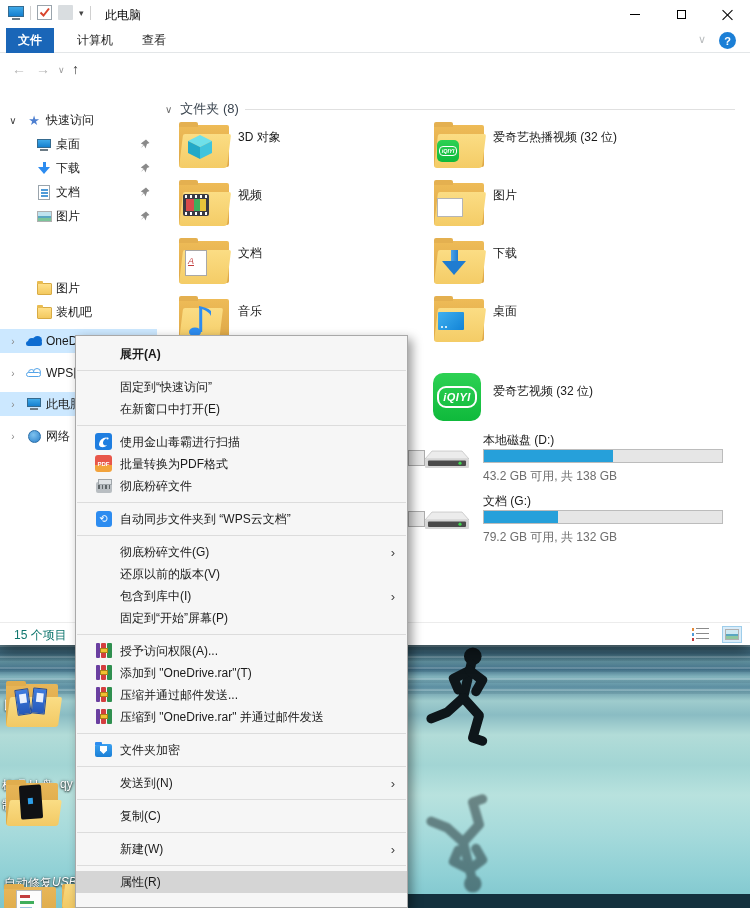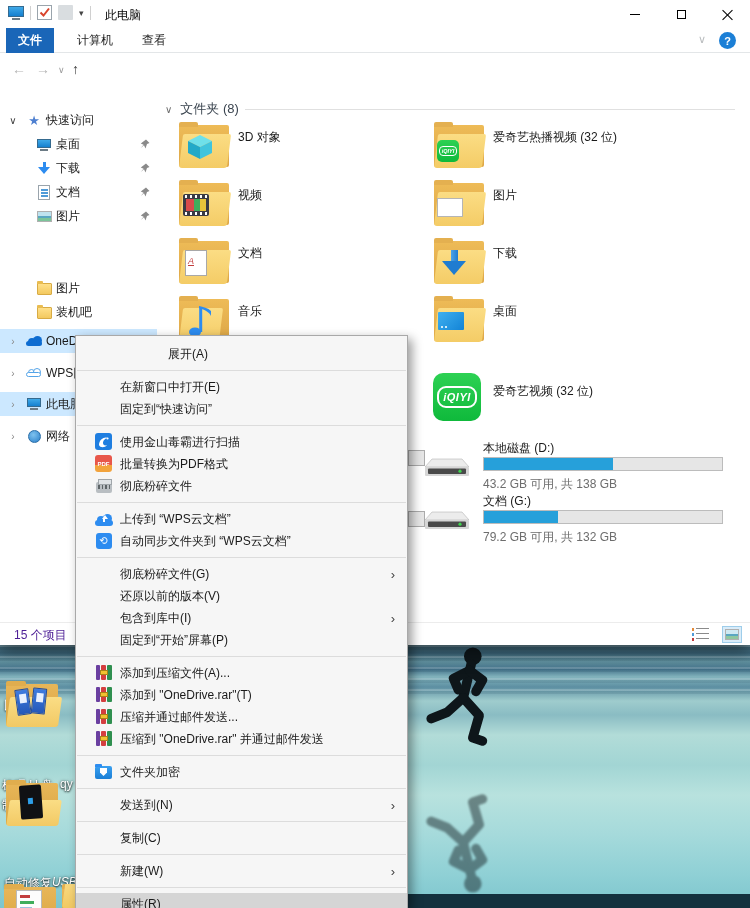--- a/index.html
+++ b/index.html
@@ -140,36 +140,36 @@
   .drive .dico { position:absolute; left:0; top:16px; }
   .drive .dname { position:absolute; left:58px; top:0; white-space:nowrap; }
   .drive .dbar { position:absolute; left:58px; top:17px; width:240px; height:14px; background:#e6e6e6; border:1px solid #bcbcbc; }
   .drive .dfill { height:100%; background:#26a0da; }
   .drive .ddet { position:absolute; left:58px; top:36px; color:#6d6d6d; white-space:nowrap; }
 
   .sliver { position:absolute; width:17px; height:16px; background:#e6e6e6; border:1px solid #ababab; }
 
   
   .statusbar { position:absolute; left:0; top:622px; width:750px; height:23px; background:#fff; border-top:1px solid #ececec; }
-  .stat-count { position:absolute; left:14px; top:4px; color:#4c1d95; }
+  .stat-count { position:absolute; left:14px; top:4px; color:#0f766e; }
   .stat-sep { position:absolute; left:103px; top:4px; width:1px; height:14px; background:#d8d8d8; }
   .view-ico { position:absolute; top:3px; width:20px; height:17px; display:flex; align-items:center; justify-content:center; }
   .vi-list { right:38px; }
   .vi-list .g { width:13px; height:13px; background:
       repeating-linear-gradient(180deg,#8a8a8a 0 1.5px,transparent 1.5px 5px);
       position:relative; }
   .vi-list .g:before { content:""; position:absolute; left:-4px; top:0; width:2.5px; height:2.5px; background:#e48b3a; box-shadow:0 5px 0 #4f9bd8,0 10px 0 #c23d3d; }
   .vi-thumb { right:8px; border:1px solid #9ecdea; background:#d9ecf9; }
   .vi-thumb .g { width:14px; height:11px; border:1px solid #b0b0b0; background:linear-gradient(180deg,#cfe9f2 0 45%,#5aa7c2 45% 70%,#8fc7a0 70%); }
 
   
   .cmenu { position:absolute; left:75px; top:335px; width:333px; height:573px; background:#f6f6f6; border:1px solid #a9a9a9; box-shadow:4px 4px 10px rgba(0,0,0,.4); padding-top:7px; z-index:50; }
   .mi { position:relative; height:22px; display:flex; align-items:center; padding-left:44px; }
   .mi.hl { background:#d5d5d5; }
-  .mi .bold { font-weight:normal;margin-left:48px; }
+  .mi .bold { font-weight:bold; }
   .mico { position:absolute; left:19px; top:2px; width:17px; height:17px; display:flex; align-items:center; justify-content:center; }
   .subarrow { position:absolute; right:12px; color:#444; font-size:13px; }
   .msep { height:1px; background:#dcdcdc; margin:5px 1px; }
 
   .i-ks { width:17px; height:17px; border-radius:3px; background:#1f7ee0; }
   .i-shred { width:16px; height:11px; background:#b9bec2; border-radius:2px; position:relative; margin-top:3px; }
   .i-shred:before { content:""; position:absolute; left:2px; top:-3px; width:12px; height:4px; background:#dfe3e6; border:1px solid #a0a6aa; }
   .i-shred:after { content:""; position:absolute; left:2px; top:3px; width:12px; height:4px; background:repeating-linear-gradient(90deg,#5d6467 0 1.5px,transparent 1.5px 3.5px); }
   .i-pdf { width:17px; height:17px; border-radius:3px; background:linear-gradient(180deg,#e8574a 0 60%,#f2a33c 60%); color:#fff; font-size:6px; font-weight:bold; display:flex; align-items:center; justify-content:center; }
   .i-wpsup { position:relative; width:18px; height:13px; margin-top:2px; }
@@ -518,21 +518,21 @@
       <div class="apptile">
         <div class="iqy-app">
             <span class="ring">iQIYI</span>
           </div>
         <span class="fname">爱奇艺视频 (32 位)</span>
       </div>
 
       <div class="sliver" style="left:251px; top:362px;"></div>
       <div class="sliver" style="left:251px; top:423px;"></div>
 
-      <div class="drive" style="top:352px;text-align:center;">
+      <div class="drive" style="top:344px;text-align:center;">
         <svg class="dico" width="44" height="24" viewBox="0 0 44 24">
           <polygon points="7,3 37,3 44,11 0,11" fill="#ececec" stroke="#b5b5b5" stroke-width="0.6"></polygon>
           <rect x="0" y="11" width="44" height="9" rx="1" fill="#d6d6d6"></rect>
           <rect x="3" y="12.5" width="38" height="5.5" rx="1" fill="#4a4a4a"></rect>
           <circle cx="35" cy="15.2" r="1.6" fill="#3ed44e"></circle>
         </svg>
         <span class="dname">本地磁盘 (D:)</span>
         <div class="dbar">
             <div class="dfill" style="width: 54%;"></div>
           </div>
@@ -566,24 +566,24 @@
     </div>
   </div>
 
   <div class="cmenu">
     <div class="mi">
         <span class="bold">展开(A)</span>
       </div>
     <div class="msep"></div>
 
     <div class="mi">
+        <span>固定到“快速访问”</span>
+      </div>
+    <div class="mi">
         <span>在新窗口中打开(E)</span>
-      </div>
-    <div class="mi">
-        <span>固定到“快速访问”</span>
       </div>
     <div class="msep"></div>
 
     <div class="mi">
       <span class="mico">
           <span class="i-ks" style="position:relative;">
         <svg width="17" height="17" viewBox="0 0 17 17" style="position:absolute;left:0;top:0;">
               <path d="M4 12 C4 6 10 3 13 5 C11 5 8 7 8 10 C8 12 10 13 12 12 C10 15 5 15 4 12 Z" fill="#fff"></path>
               <circle cx="12.5" cy="5.5" r="1.1" fill="#fff"></circle>
             </svg>
@@ -600,32 +600,20 @@
     <div class="mi">
       <span class="mico">
           <span class="i-shred"></span>
         </span>
       <span>彻底粉碎文件</span>
     </div>
     <div class="msep"></div>
 
     <div class="mi">
       <span class="mico">
-          <span class="i-wpsup">
-        <span class="c" style="left:2px;top:3px;width:8px;height:8px;"></span>
-        <span class="c" style="left:8px;top:1px;width:9px;height:9px;"></span>
-        <span class="c" style="left:0;top:7px;width:18px;height:6px;border-radius:3px;"></span>
-        <span class="ar"></span>
-            <span class="ar2"></span>
-      </span>
-        </span>
-      <span>上传到 “WPS云文档”</span>
-    </div>
-    <div class="mi">
-      <span class="mico">
           <span class="i-sync">⟲</span>
         </span>
       <span>自动同步文件夹到 “WPS云文档”</span>
     </div>
     <div class="msep"></div>
 
     <div class="mi">
         <span>彻底粉碎文件(G)</span>
         <span class="subarrow">›</span>
       </div>
@@ -643,21 +631,21 @@
 
     <div class="mi">
       <span class="mico">
           <span class="i-rar">
             <span class="b" style="background:#6a3fa0;"></span>
             <span class="b" style="background:#d43f3f;"></span>
             <span class="b" style="background:#2f8f4f;"></span>
             <span class="buckle"></span>
           </span>
         </span>
-      <span>添加到压缩文件(A)...</span>
+      <span>授予访问权限(A)...</span>
     </div>
     <div class="mi">
       <span class="mico">
           <span class="i-rar">
             <span class="b" style="background:#6a3fa0;"></span>
             <span class="b" style="background:#d43f3f;"></span>
             <span class="b" style="background:#2f8f4f;"></span>
             <span class="buckle"></span>
           </span>
         </span>

